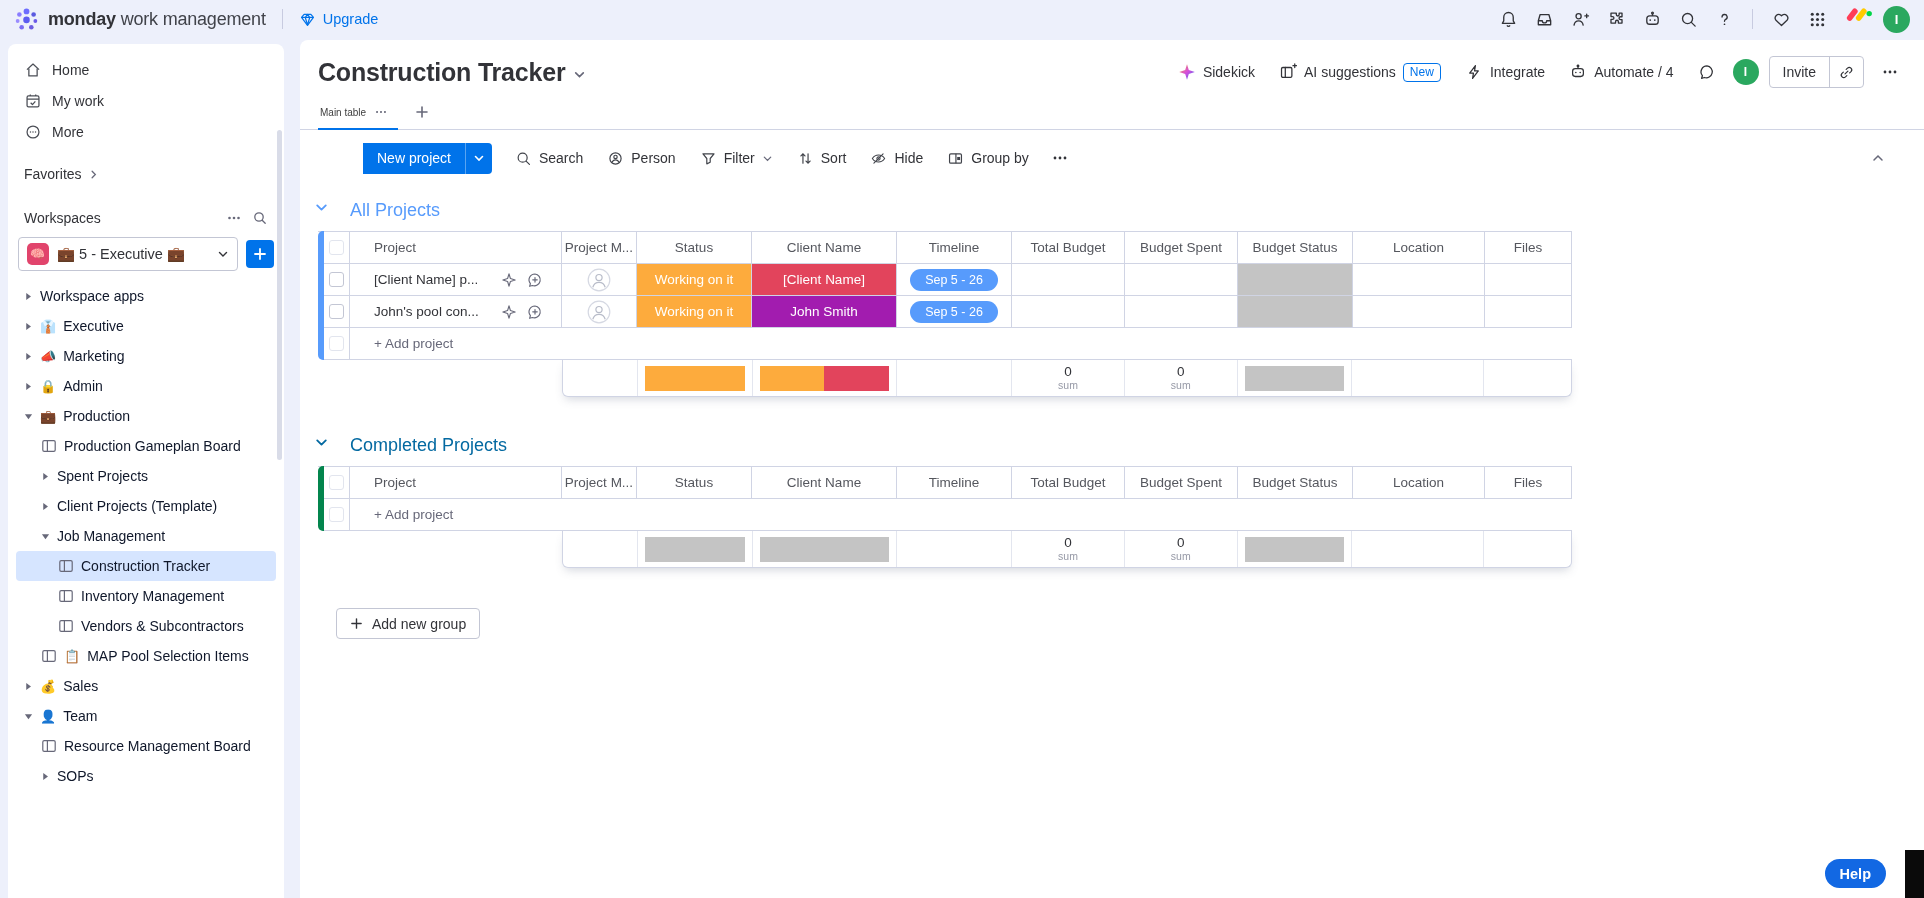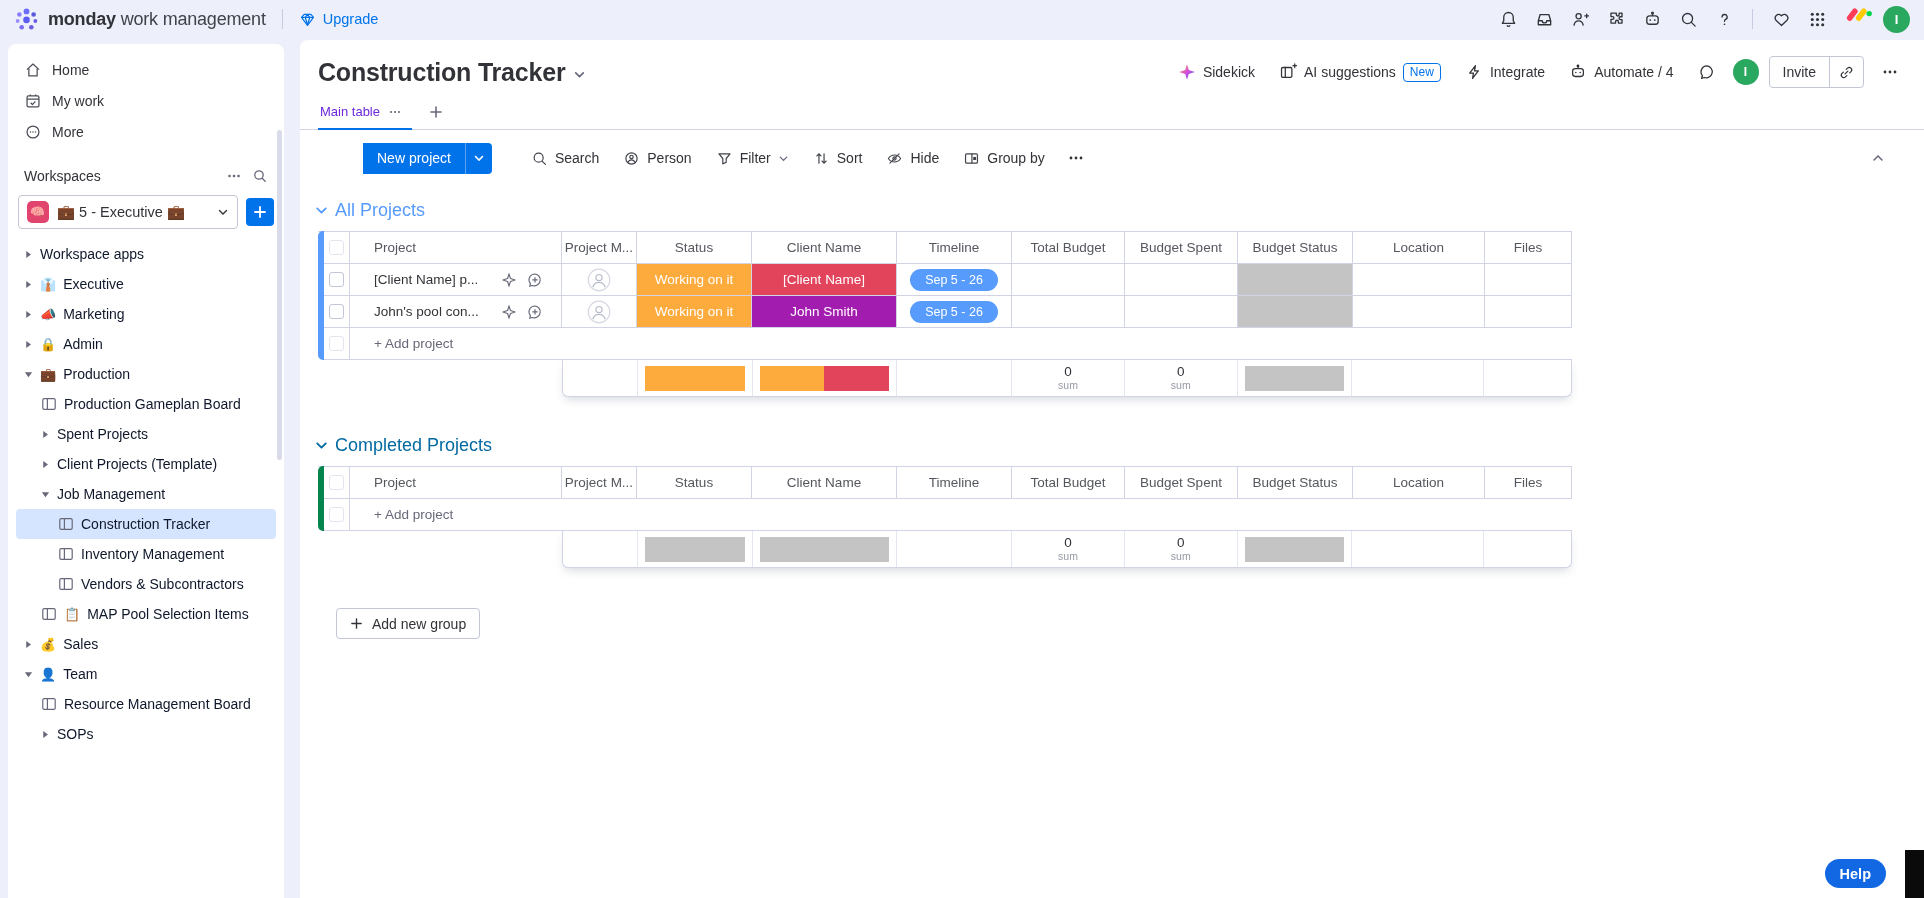--- a/index.html
+++ b/index.html
@@ -69,41 +69,41 @@
   .invite-btn { padding:0 13px; display:flex; align-items:center; font-size:14px; cursor:pointer; }
   .invite-link { width:34px; display:flex; align-items:center; justify-content:center; border-left:1px solid #c3c6d4; cursor:pointer; }
   .invite-link .icon { width:17px; height:17px; color:#323338; }
   .hdots { width:32px; height:32px; display:flex; align-items:center; justify-content:center; border-radius:4px; cursor:pointer; color:#323338; }
   .hdots svg { width:18px; height:18px; }
   #hdr-avatar { width:26px; height:26px; font-size:12px; }
 
   
   #tabs-row { display:flex; align-items:flex-end; padding:10px 0 0 18px; border-bottom:1px solid #d0d4e4; }
   .tab { display:flex; align-items:center; gap:8px; padding:6px 10px 9px 2px; border-bottom:2px solid #0073ea; margin-bottom:-1px; cursor:pointer; }
-  .tab .tlabel { font-size:13px; color:#6d28d9; }
+  .tab .tlabel { font-size:10px; color:#404040; }
   .tab .icon { width:14px; height:14px; color:#676879; }
   .tab-add { width:28px; height:28px; margin:0 0 3px 10px; display:flex; align-items:center; justify-content:center; color:#676879; cursor:pointer; }
   .tab-add svg { width:14px; height:14px; }
 
   
   #toolbar { display:flex; align-items:center; gap:6px; padding:12px 18px 0 18px; }
-  #new-project { display:flex; height:31px; border-radius:4px; overflow:hidden; margin-right:24px; cursor:pointer;padding-left:45px; }
+  #new-project { display:flex; height:31px; border-radius:4px; overflow:hidden; margin-right:8px; cursor:pointer;padding-left:45px; }
   #new-project .npmain { background:#0073ea; color:#fff; font-size:14px; display:flex; align-items:center; padding:0 14px; }
   #new-project .nparrow { background:#0073ea; width:27px; display:flex; align-items:center; justify-content:center; border-left:1px solid rgba(255,255,255,.35); color:#fff; }
   #new-project .nparrow svg { width:12px; height:12px; }
   .tool { display:flex; align-items:center; gap:7px; padding:6px 9px; border-radius:4px; font-size:14px; color:#323338; cursor:pointer; }
   .tool .icon { width:17px; height:17px; color:#40434a; }
   .tool .chev { width:11px; height:11px; color:#676879; }
   #toolbar-collapse { margin-left:auto; width:28px; height:28px; display:flex; align-items:center; justify-content:center; color:#676879; cursor:pointer; margin-right:14px; }
   #toolbar-collapse svg { width:14px; height:14px; }
 
   
   #groups { padding:26px 0 0 18px; }
   .group { margin-bottom:38px; }
-  .group-head { display:flex; align-items:center; gap:6px; margin-bottom:10px; margin-left:-4px; cursor:pointer; }
+  .group-head { display:flex; align-items:flex-start; gap:21px; margin-bottom:10px; margin-left:-4px; cursor:pointer; }
   .group-head .chev { width:15px; height:15px; }
   .group-name { font-size:18px; font-weight:500; }
   .gtable { position:relative; width:1254px; border-top:1px solid #d0d4e4; }
   .gbar { position:absolute; left:0; top:-1px; bottom:0; width:6px; border-radius:5px 0 0 5px; }
   .t-row { display:flex; margin-left:6px; border-bottom:1px solid #d0d4e4; background:#fff; }
   .t-cell { border-right:1px solid #d0d4e4; display:flex; align-items:center; justify-content:center; height:31px; font-size:13.5px; position:relative; }
   .t-cell.hdr { color:#55575e; font-size:13.5px; }
   .cell-check { width:26px; }
   .checkbox { width:15px; height:15px; border:1px solid #c3c6d4; border-radius:3px; background:#fff; cursor:pointer; }
   .checkbox.faded { border-color:#e2e5ee; }
@@ -269,20 +269,28 @@
         <svg viewBox="0 0 20 20" fill="none" stroke="currentColor" stroke-width="1.4">
           <circle cx="10" cy="10" r="6.6"></circle>
           <circle cx="7.2" cy="10" r=".8" fill="currentColor" stroke="none"></circle>
           <circle cx="10" cy="10" r=".8" fill="currentColor" stroke="none"></circle>
           <circle cx="12.8" cy="10" r=".8" fill="currentColor" stroke="none"></circle>
         </svg>
       </span>
     <span>More</span>
   </div>
 
+  <div class="section-row">
+    <span>Favorites</span>
+    <span class="icon chev">
+        <svg viewBox="0 0 12 12" fill="none" stroke="currentColor" stroke-width="1.4" stroke-linecap="round">
+          <path d="m4.5 2.5 3.5 3.5-3.5 3.5"></path>
+        </svg>
+      </span>
+  </div>
 
   <div id="workspaces-head">
     <span class="lbl">Workspaces</span>
     <span class="sp">
       <span class="icon">
           <svg viewBox="0 0 16 16" fill="currentColor">
             <circle cx="3.5" cy="8" r="1.3"></circle>
             <circle cx="8" cy="8" r="1.3"></circle>
             <circle cx="12.5" cy="8" r="1.3"></circle>
           </svg>

